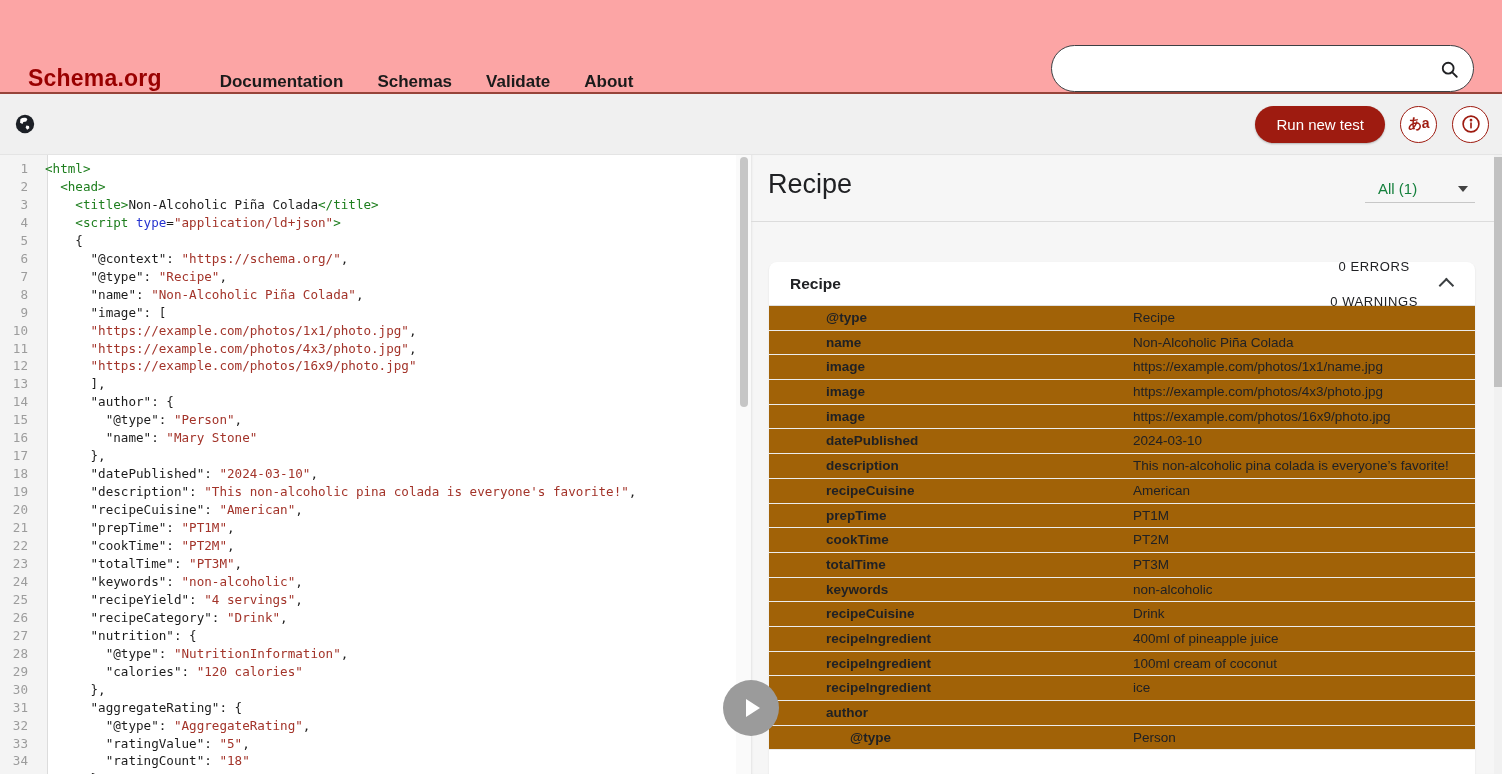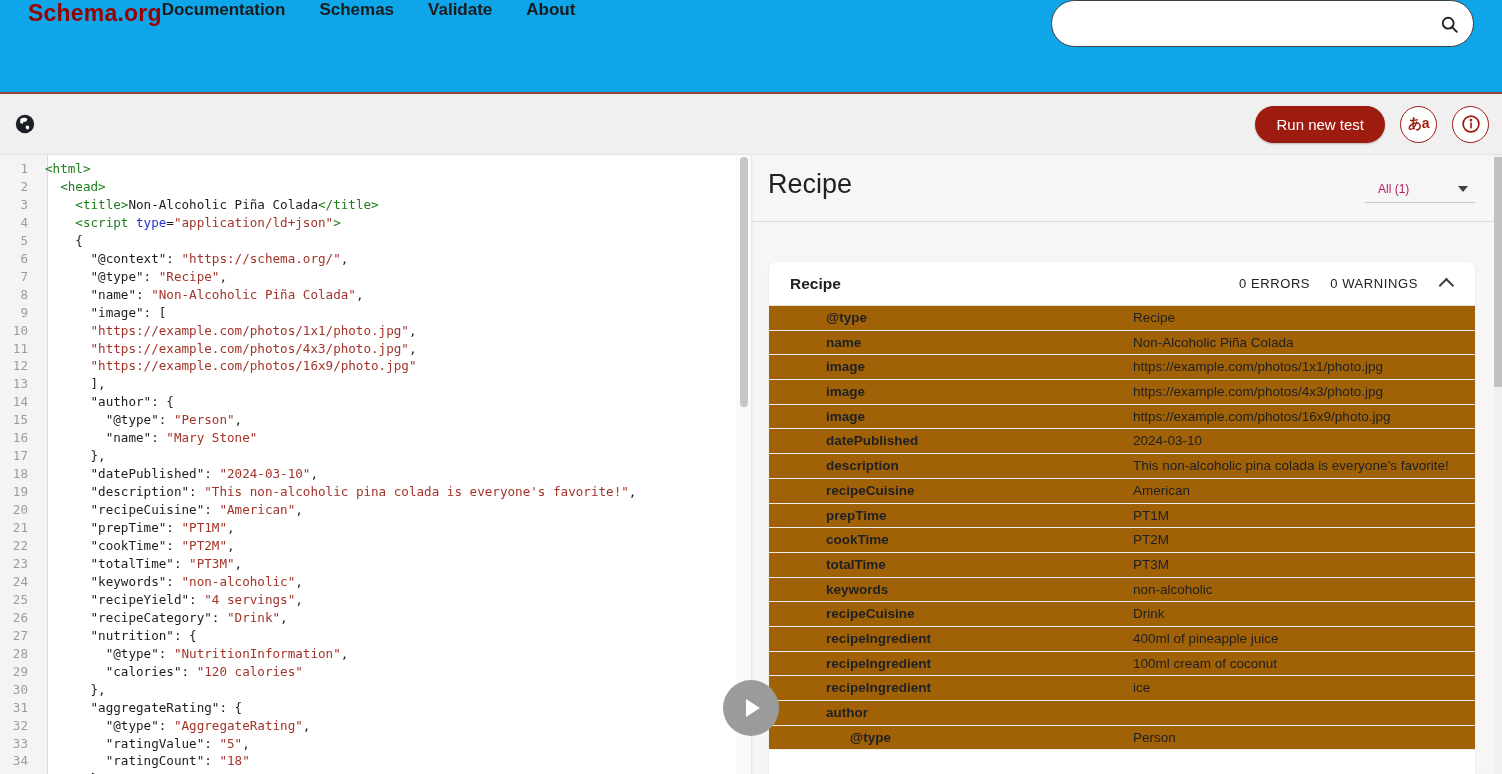--- a/index.html
+++ b/index.html
@@ -1,25 +1,25 @@
 <!DOCTYPE html>
 <html style="--brand_red: #990000; --header_rule: #96443a; --button_red: #9e1b10; --icon_red: #9e1b10; --toolbar_bg: #f0f0f0; --panel_bg: #f6f6f6; --code_tag_green: #1e7e1e; --code_attr_blue: #2633d0; --code_string_red: #a3342a;"><head>
 <meta charset="utf-8">
 <style>
   * { margin:0; padding:0; box-sizing:border-box; }
   html,body { width:1502px; height:774px; overflow:hidden; background:#fff;
               font-family:"Liberation Sans", sans-serif; color:#202124; }
   .stage { position:relative; width:1502px; height:774px; overflow:hidden; }
 
   
-  .app-header { position:absolute; top:0; left:0; right:0; height:94px; background:#0ea5e9;
+  .app-header { position:absolute; top:0; left:0; right:0; height:94px; background:#fca5a5;
                 border-bottom:2px solid var(--header_rule,#96443a);
-                display:flex; align-items:flex-start; padding:0 28px; }
+                display:flex; align-items:flex-end; padding:0 28px; }
   .logo { font-size:23px; font-weight:700; color:var(--brand_red,#990000); letter-spacing:.2px; cursor:pointer; }
-  .main-nav { display:flex; gap:34px; }
+  .main-nav { display:flex; gap:34px; margin-left:58px; }
   .main-nav .nav-item { font-size:17px; font-weight:700; color:#1b1b1b; cursor:pointer; }
   .search-wrap { margin-left:auto; width:423px; height:47px; border:1.6px solid #3c4043;
                  border-radius:26px; position:relative; background:#fff; }
   .search-wrap input { position:absolute; inset:0; border:none; outline:none; background:transparent;
                        border-radius:26px; padding:0 46px 0 20px; font-size:16px;
                        font-family:"Liberation Sans", sans-serif; }
   .search-icon { position:absolute; right:13px; top:13px; width:21px; height:21px; cursor:pointer; }
 
   
   .toolbar { position:absolute; top:94px; left:0; right:0; height:61px;
@@ -52,28 +52,28 @@
                              background:#c6c6c6; border-radius:4px; cursor:pointer; }
 
   
   .results { position:absolute; top:155px; left:751px; right:8px; bottom:0;
              background:var(--panel_bg,#f6f6f6); box-shadow:inset 2px 0 3px -2px rgba(0,0,0,.15); }
   .results-head { position:relative; height:67px; border-bottom:1px solid #dcdcdc; }
   .results-title { position:absolute; left:17px; top:14px; font-size:27px; font-weight:400; color:#202124; }
   .filter { position:absolute; right:19px; top:20px; width:110px; height:28px;
             border-bottom:1px solid #c7c7c7; display:flex; align-items:center;
             justify-content:space-between; padding:0 7px 0 13px; cursor:pointer; }
-  .filter-label { font-size:12px; color:#be185d; }
+  .filter-label { font-size:15px; color:#15803d; }
   .caret-down { width:0; height:0; border-left:5px solid transparent; border-right:5px solid transparent;
                 border-top:6px solid #424242; }
   .card { position:absolute; left:18px; top:107px; width:706px; height:600px; background:#fff;
           border-radius:8px; box-shadow:0 1px 2px rgba(0,0,0,.1); overflow:hidden; }
   .card-head { height:44px; display:flex; align-items:center; padding:0 21px; border-bottom:1px solid #e0e0e0; }
   .card-title { font-size:15.5px; font-weight:700; }
-  .status { margin-left:auto; display:flex; align-items:center; gap:20px; }
+  .status { margin-left:auto; display:flex; align-items:center; gap:20px;flex-direction:column; }
   .status .stat { font-size:13px; font-weight:500; letter-spacing:.6px; color:#202124; }
   .chevron-up { margin-left:25px; width:11px; height:11px; border-left:2px solid #3c4043;
                 border-top:2px solid #3c4043; transform:rotate(45deg) translateY(3px); cursor:pointer; }
   .rrow { position:relative; height:24.7px; border-bottom:1px solid #ececec; background:#a16207; }
   .rrow .prop { position:absolute; left:57px; top:0; line-height:24.7px; font-size:13.5px; font-weight:700; }
   .rrow.indent .prop { left:81px; }
   .rrow .val { position:absolute; left:364px; top:0; line-height:24.7px; font-size:13.5px; font-weight:400; }
 
   
   .play-btn { position:absolute; left:723px; top:680px; width:56px; height:56px; border-radius:50%;
@@ -191,21 +191,21 @@
           <div class="rrow">
             <span class="prop">@type</span>
             <span class="val">Recipe</span>
           </div>
           <div class="rrow">
             <span class="prop">name</span>
             <span class="val">Non-Alcoholic Piña Colada</span>
           </div>
           <div class="rrow">
             <span class="prop">image</span>
-            <span class="val">https://example.com/photos/1x1/photo.jpg</span>
+            <span class="val">https://example.com/photos/1x1/name.jpg</span>
           </div>
           <div class="rrow">
             <span class="prop">image</span>
             <span class="val">https://example.com/photos/4x3/photo.jpg</span>
           </div>
           <div class="rrow">
             <span class="prop">image</span>
             <span class="val">https://example.com/photos/16x9/photo.jpg</span>
           </div>
           <div class="rrow">

